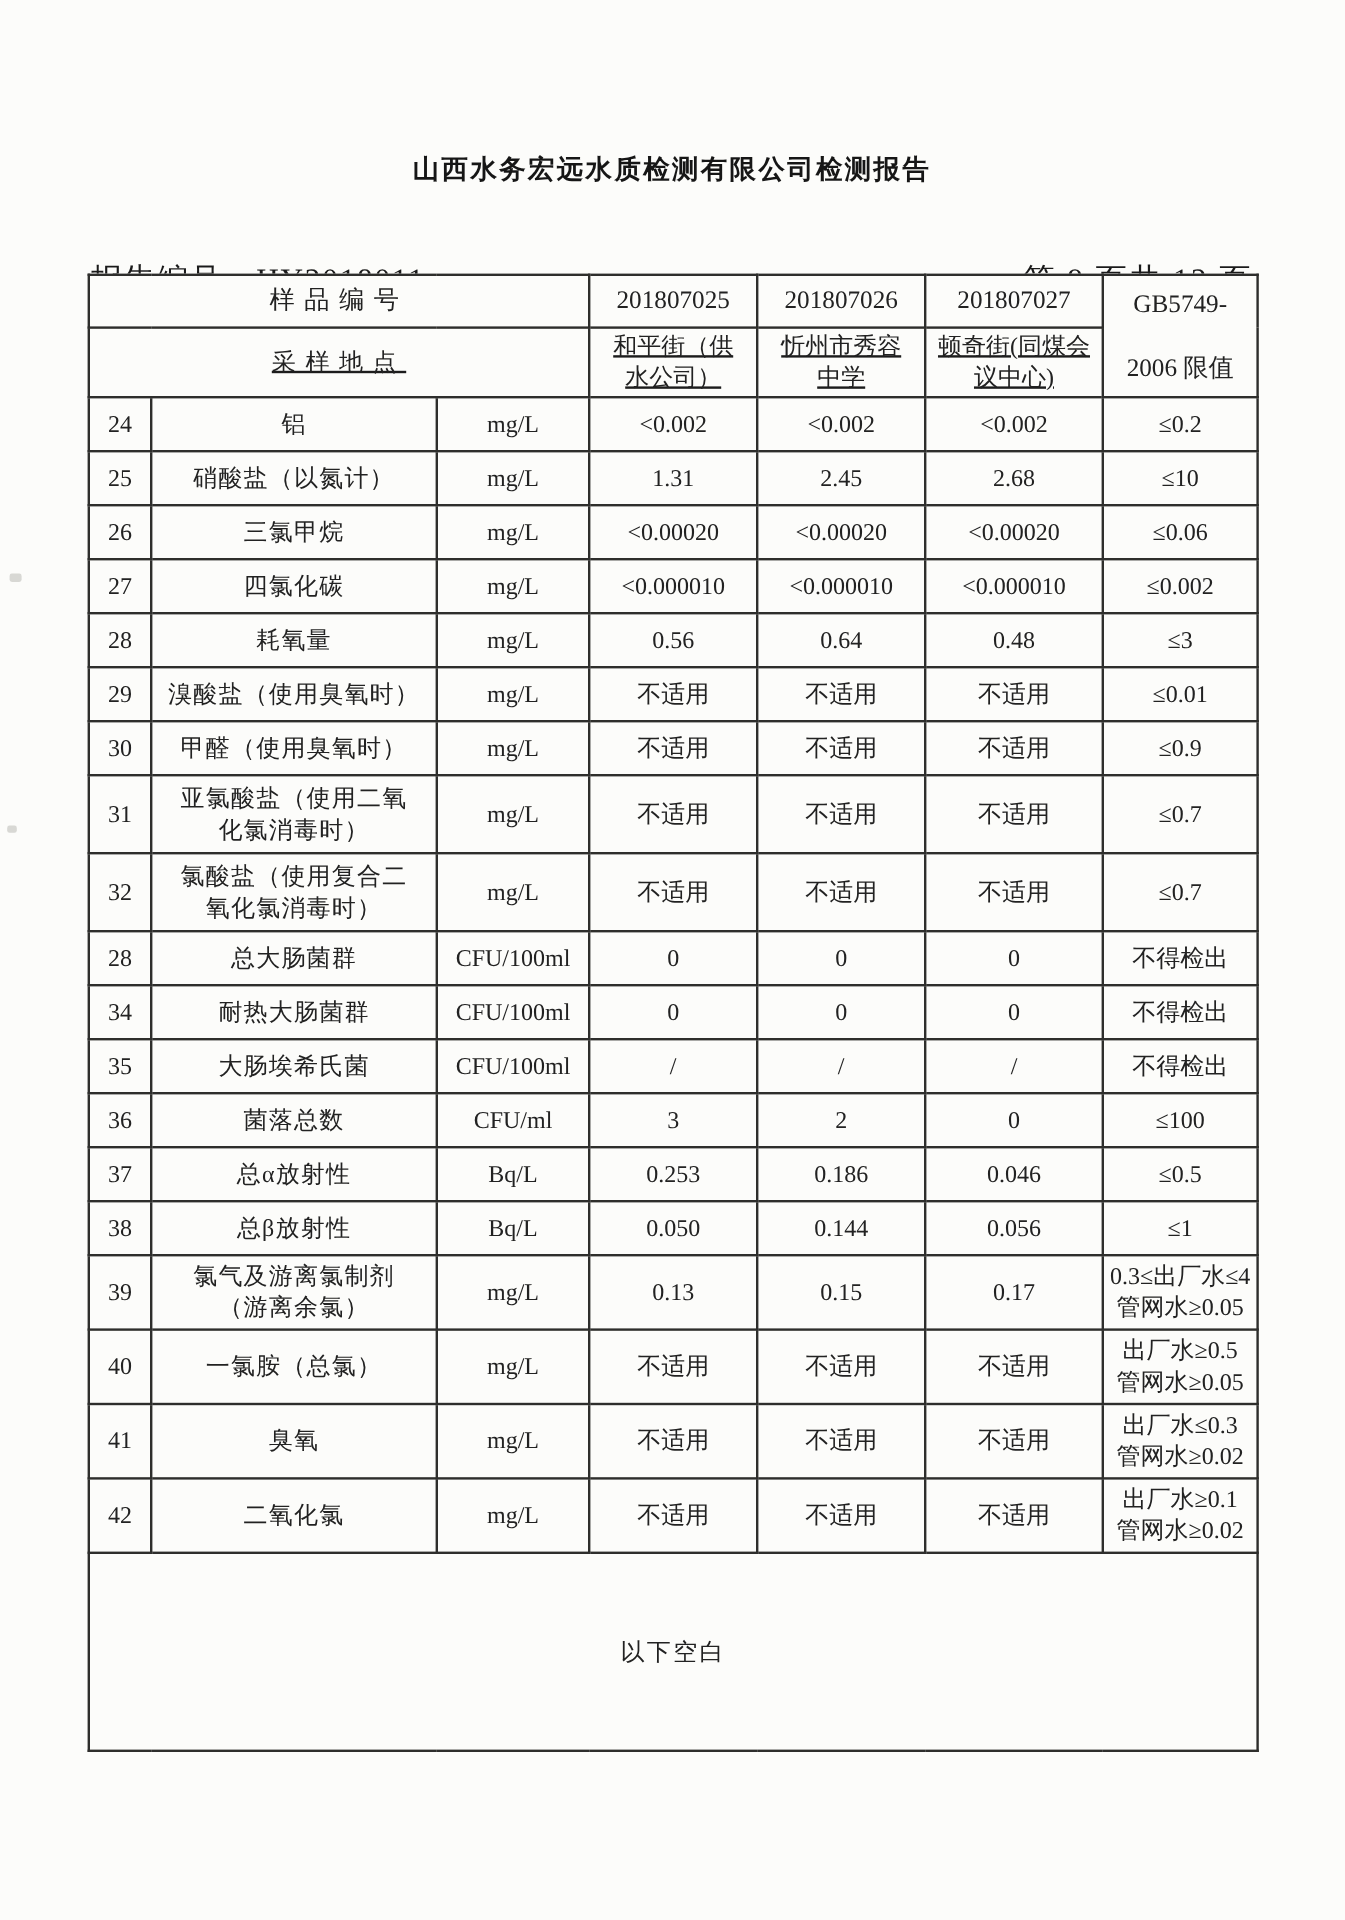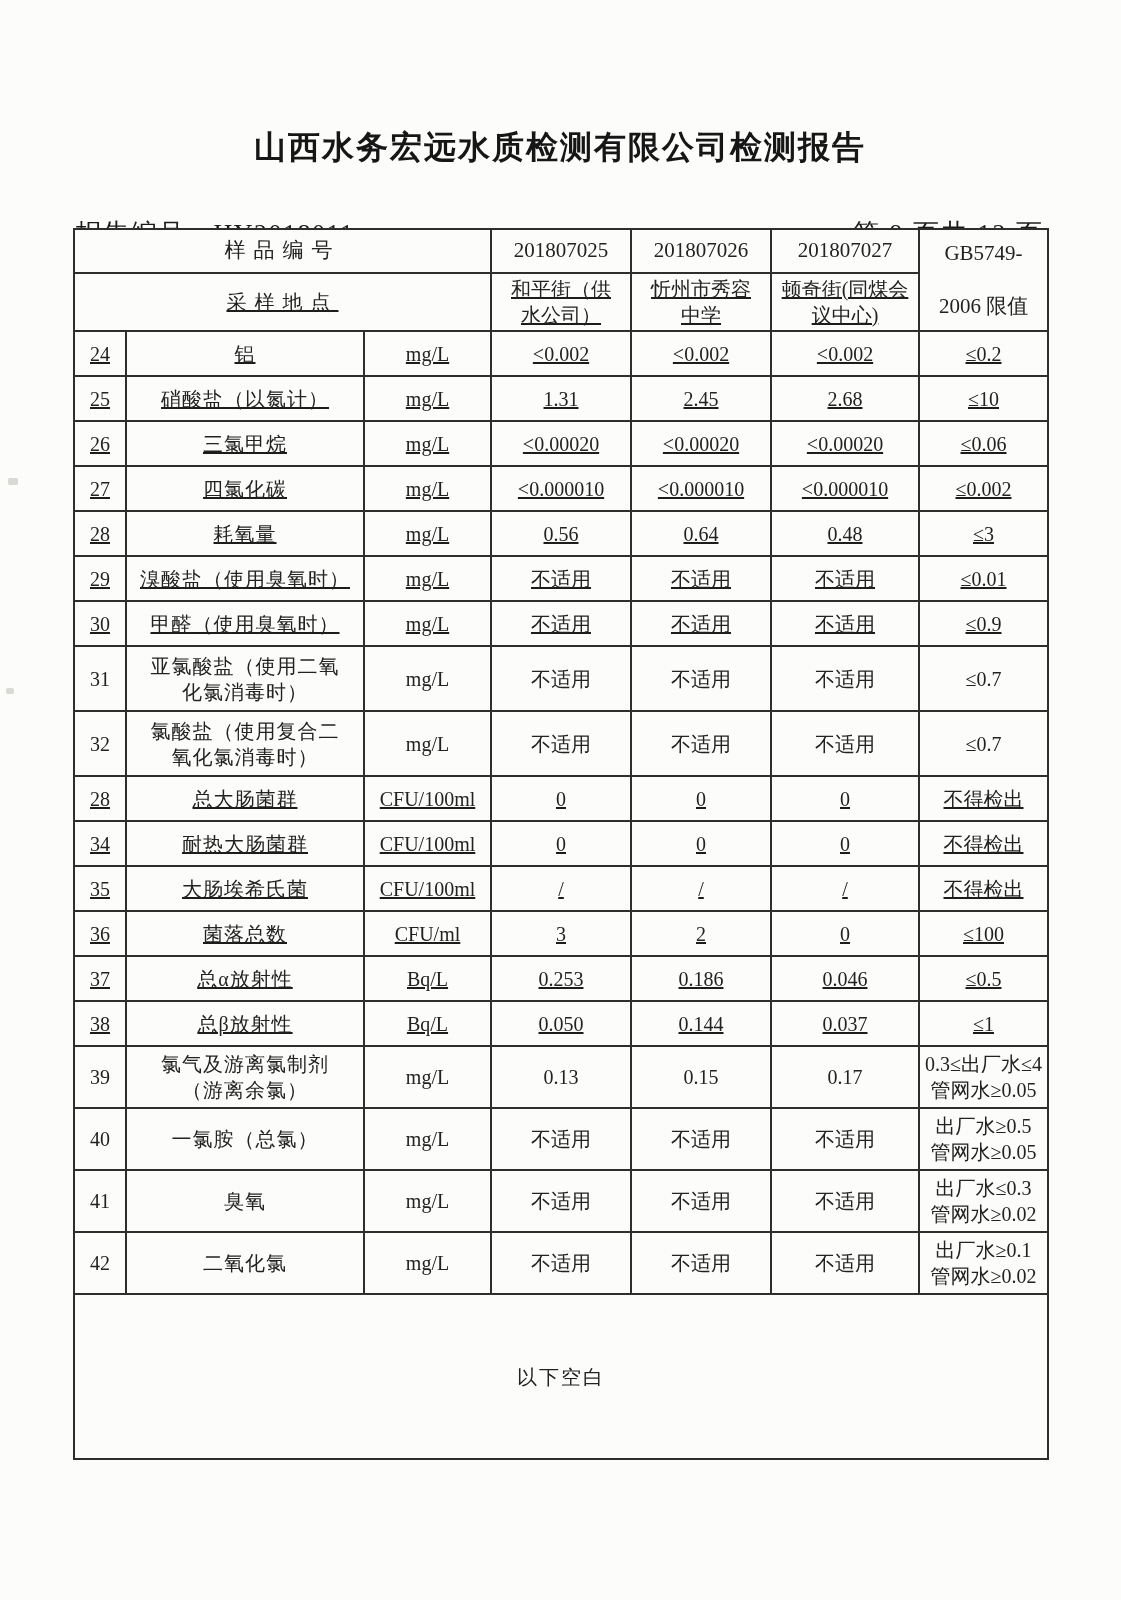--- a/index.html
+++ b/index.html
@@ -14,21 +14,21 @@
     background: #fcfcfa;
     color: #1c1c1c;
     overflow: hidden;
   }
   .smudge {
     position: absolute; background: #b9b9b5; border-radius: 2px; opacity: .55;
   }
   .report-title {
     position: absolute; top: 126px; left: 73px; width: 974px;
     text-align: center;
-    font-size: 32px; font-weight: bold; letter-spacing: 2px;
+    font-size: 22px; font-weight: bold; letter-spacing: 2px;
     color: #161616;
   }
   .meta-row {
     position: absolute; top: 192px; left: 76px; width: 968px;
     display: flex; justify-content: space-between; align-items: flex-end;
     font-size: 26px; font-weight: 400; color: #1a1a1a;
   }
   .meta-row .report-number { letter-spacing: 1.5px; }
   .meta-row .page-indicator { letter-spacing: 2px; margin-top: 24px; }
   table.results {
@@ -43,21 +43,21 @@
     text-align: center;
     vertical-align: middle;
     padding: 2px 4px;
     line-height: 1.3;
     color: #222;
     overflow: hidden;
   }
   tr.h1 { height: 44px; }
   tr.h1 td { font-size: 21px; }
   tr.h2 { height: 58px; text-decoration: underline; }
-  tr.r  { height: 45px; text-decoration: underline; }
+  tr.r  { height: 45px; }
   tr.r-tall { height: 65px; }
   tr.r-med  { height: 62px; }
   tr.blank-row { height: 165px; }
   td.merged-label { letter-spacing: 8px; font-size: 21px; }
   td.name { text-align: left; padding-left: 13px; letter-spacing: 1px; }
   td.num  { font-size: 20px; }
   .pre { white-space: pre-line; }
   td.limit-h { font-size: 21px; }
   td.limit-h .l1 { margin-bottom: 26px; }
   td.limit-sm { font-size: 16px; line-height: 1.55; padding: 2px 1px; letter-spacing: 0; }
@@ -238,21 +238,21 @@
         <td>0.186</td>
         <td>0.046</td>
         <td class="pre">≤0.5</td>
       </tr>
       <tr class="r">
         <td class="num">38</td>
         <td class="name pre">总β放射性</td>
         <td>Bq/L</td>
         <td>0.050</td>
         <td>0.144</td>
-        <td>0.037</td>
+        <td>0.056</td>
         <td class="pre">≤1</td>
       </tr>
       <tr class="r-med">
         <td class="num">39</td>
         <td class="name pre">氯气及游离氯制剂
 （游离余氯）</td>
         <td>mg/L</td>
         <td>0.13</td>
         <td>0.15</td>
         <td>0.17</td>

